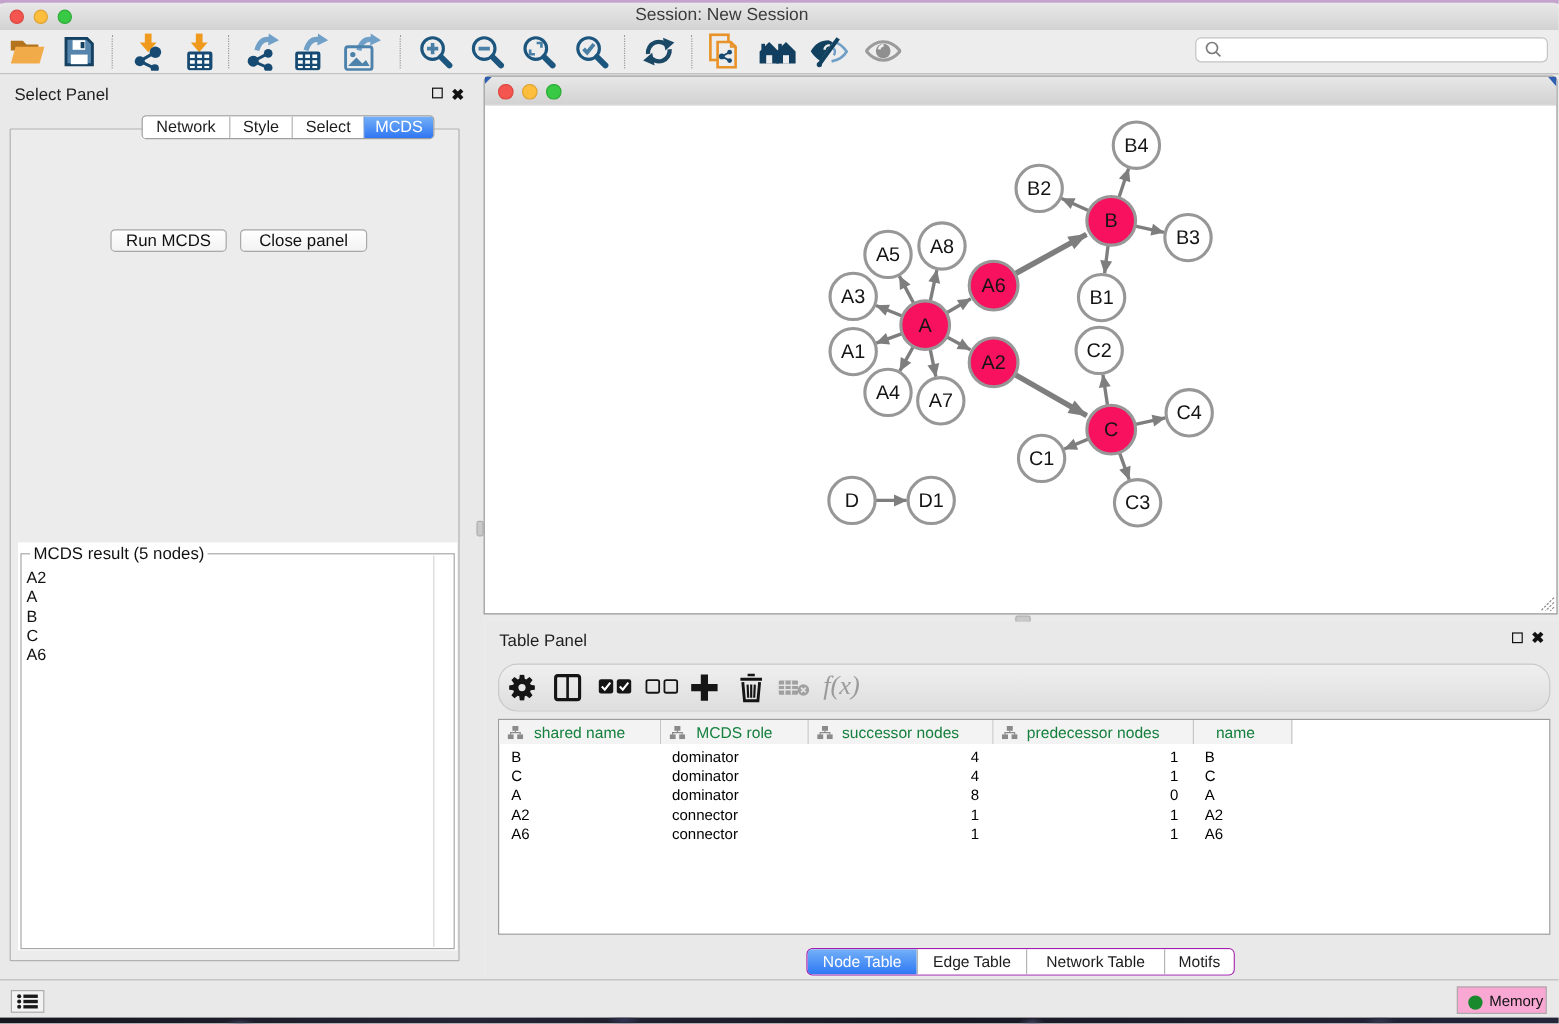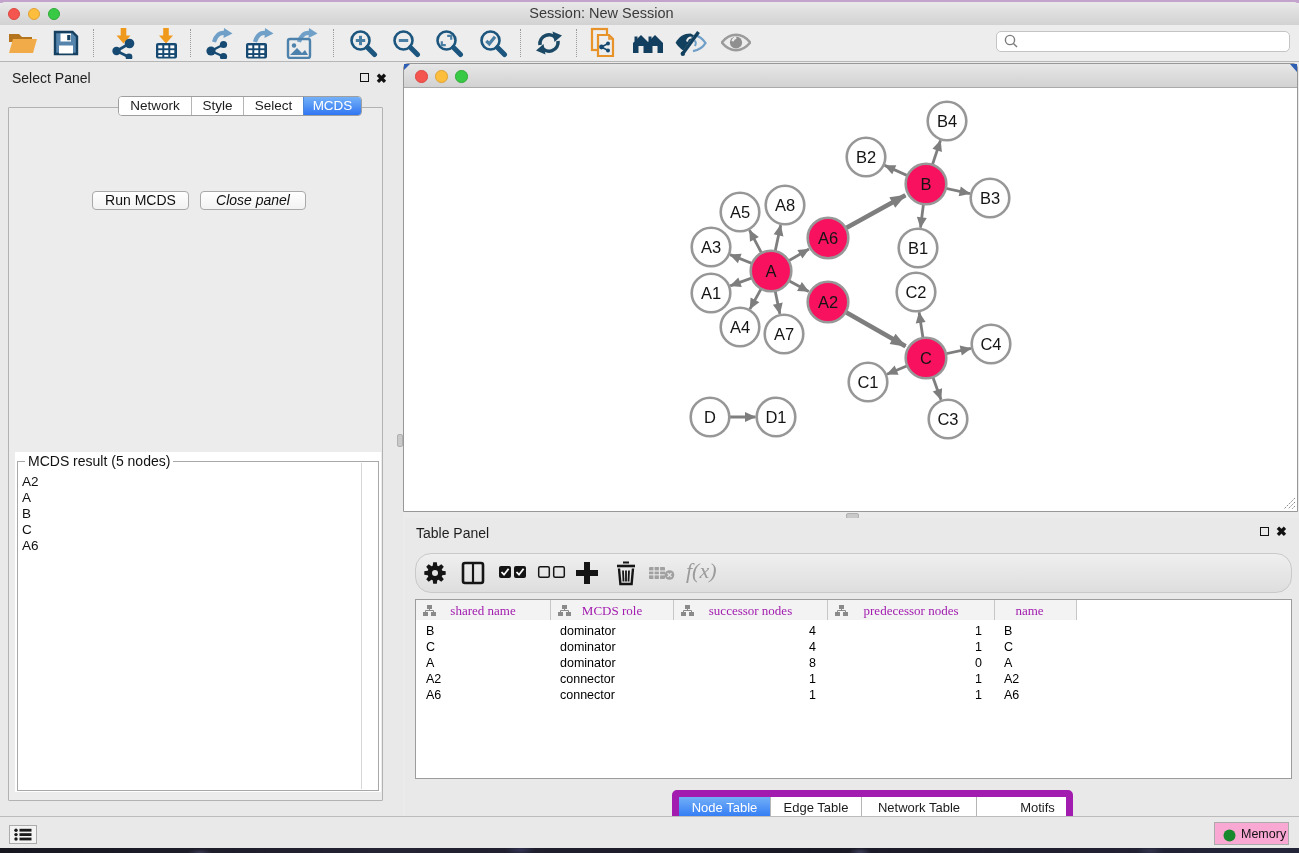--- a/index.html
+++ b/index.html
@@ -55,24 +55,24 @@
 #nettitle .tl{position:absolute;width:10.5px;height:10.5px;border-radius:50%;top:6px;}
 #netname{position:absolute;left:0;top:4px;width:100%;text-align:center;font-size:15px;color:#2a2a2a;}
 
 #tpanel{left:405px;top:518px;width:894px;height:298px;background:#e9e9e9;}
 #tpanel .hdr{position:absolute;left:11px;top:7px;font-size:14px;color:#1e1e1e;}
 #ttoolbar{position:absolute;left:10px;top:35px;width:875px;height:38px;
   background:linear-gradient(#efefef,#dedede);border:1px solid #c9c9c9;border-radius:16px;}
 #ttable{position:absolute;left:10px;top:81px;width:875px;height:178px;background:#fff;
   border:1px solid #9c9c9c;}
 .th{position:absolute;top:0;height:20px;background:#f3f3f3;border-right:1px solid #c6c6c6;
-  font-size:13px;color:#a21caf;font-family:Liberation Serif, serif;}
+  font-size:13px;color:#15803d;}
 .th span{position:absolute;top:3px;width:100%;text-align:center;}
 .trow{position:absolute;font-size:12.5px;color:#000;height:16px;line-height:16px;}
-.btabs{position:absolute;display:flex;height:21px;border:7px solid #a21caf;
+.btabs{position:absolute;display:flex;height:21px;border:1px solid #a21caf;
   border-radius:5px;overflow:hidden;background:#fff;top:272px;}
 .btab{font-size:13px;color:#1c1c1c;text-align:center;line-height:21px;
   border-left:1px solid #b5b5b5;background:#fff;}
 .btab:first-child{border-left:none;}
 .btab.sel{background:linear-gradient(#73b0f8,#2e78f4);color:#fff;border-left-color:#4e86d8;}
 
 #statusbar{left:0;top:816px;width:1299px;height:33px;background:#e9e9e9;
   border-top:1px solid #bcbcbc;}
 #memory{position:absolute;left:1214px;top:5px;width:73px;height:21px;
   background:#f9a8d4;border:1px solid #ababab;font-size:12.5px;color:#111;}
@@ -272,21 +272,21 @@
   <div class="sqicon" style="left:360px;top:11px;"></div>
   <div class="xicon" style="left:376px;top:9px;">✖</div>
   <div class="abs" id="cpbox"></div>
   <div class="tabs" style="left:78px;top:34px;margin-left:40px;">
     <div class="tab" style="width:72px;">Network</div>
     <div class="tab" style="width:51px;">Style</div>
     <div class="tab" style="width:59px;">Select</div>
     <div class="tab sel" style="width:57px;">MCDS</div>
   </div>
   <div class="btn" style="left:92px;top:129px;width:95px;">Run MCDS</div>
-  <div class="btn" style="left:200px;top:129px;width:104px;font-style:italic;">Close panel</div>
+  <div class="btn" style="left:200px;top:129px;width:104px;">Close panel</div>
   <div class="abs" id="mcdsbox">
     <div id="fieldset">
         <div id="legend">MCDS result (5 nodes)</div>
       <div id="mcdslist">A2<br>A<br>B<br>C<br>A6</div>
       <div id="sbtrack"></div>
     </div>
   </div>
 </div>
 <div class="grab" style="left:397px;top:434px;width:4px;height:11px;"></div>
 <div class="abs" id="netwin">
@@ -517,21 +517,21 @@
     <div class="trow" style="left:588px;top:23px;">B</div>
     <div class="trow" style="left:588px;top:39px;">C</div>
     <div class="trow" style="left:588px;top:55px;">A</div>
     <div class="trow" style="left:588px;top:71px;">A2</div>
     <div class="trow" style="left:588px;top:87px;">A6</div>
   </div>
   <div class="btabs" style="left:267px;">
     <div class="btab sel" style="width:91px;">Node Table</div>
     <div class="btab" style="width:90px;">Edge Table</div>
     <div class="btab" style="width:114px;">Network Table</div>
-    <div class="btab" style="width:57px;padding-left:32px;">Motifs</div>
+    <div class="btab" style="width:57px;">Motifs</div>
   </div>
 </div>
 <div class="abs" id="statusbar">
   <div id="listbtn">
     <svg width="18" height="13" style="position:absolute;left:4px;top:2px;">
       <g fill="#1a1a1a">
           <circle cx="2" cy="2.2" r="1.7"></circle>
           <circle cx="2" cy="6.6" r="1.7"></circle>
           <circle cx="2" cy="11" r="1.7"></circle>
       <rect x="5.5" y="0.8" width="12" height="2.8"></rect>

